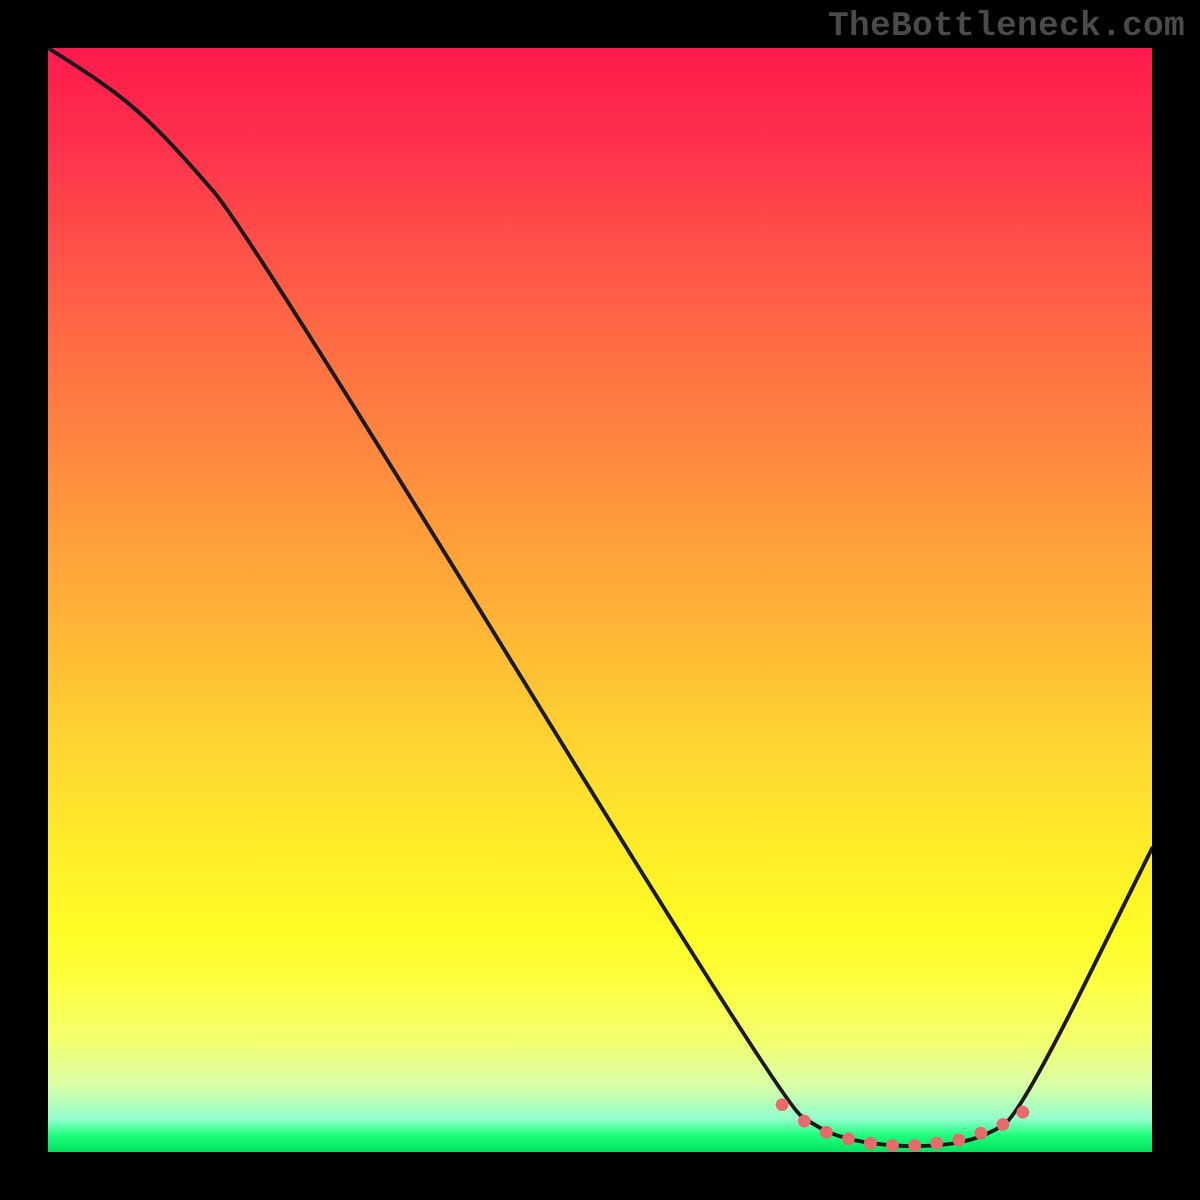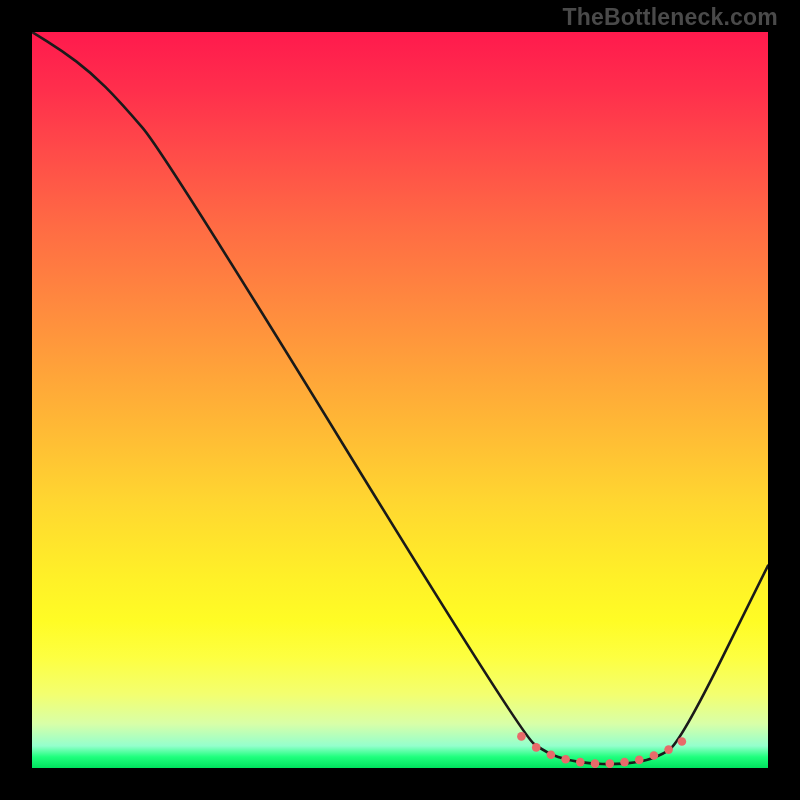--- a/index.html
+++ b/index.html
@@ -44,23 +44,23 @@
       #f3ff70 90%,
       #d8ffa8 94%,
       #94ffcd 97%,
       #1fff7d 98.5%,
       #00e25e 100%
     );
   }
   .watermark {
     position: absolute;
     top: 4px;
-    right: 22px;
+    right: 10px;
     color: #4a4a4a;
-    font-family: Liberation Sans, sans-serif;
+    font-family: Liberation Mono, monospace;
     font-size: 23px;
     font-weight: bold;
     letter-spacing: 0.2px;
     user-select: none;
   }
   svg.curve {
     position: absolute;
     left: 0; top: 0;
     width: 736px;
     height: 736px;

